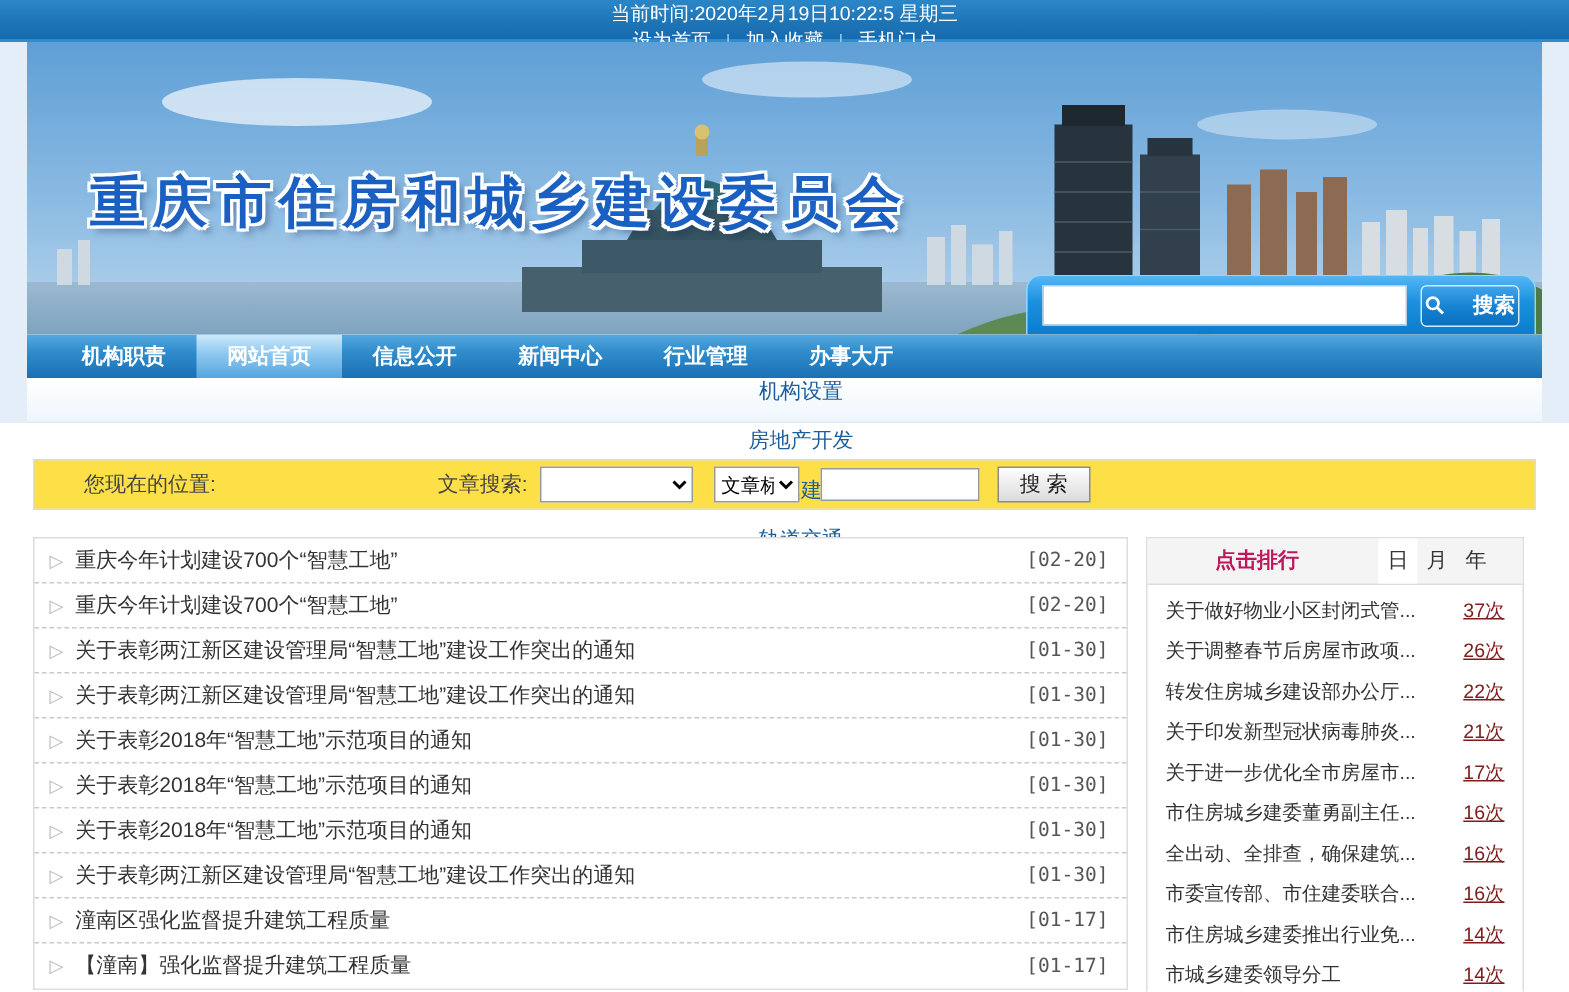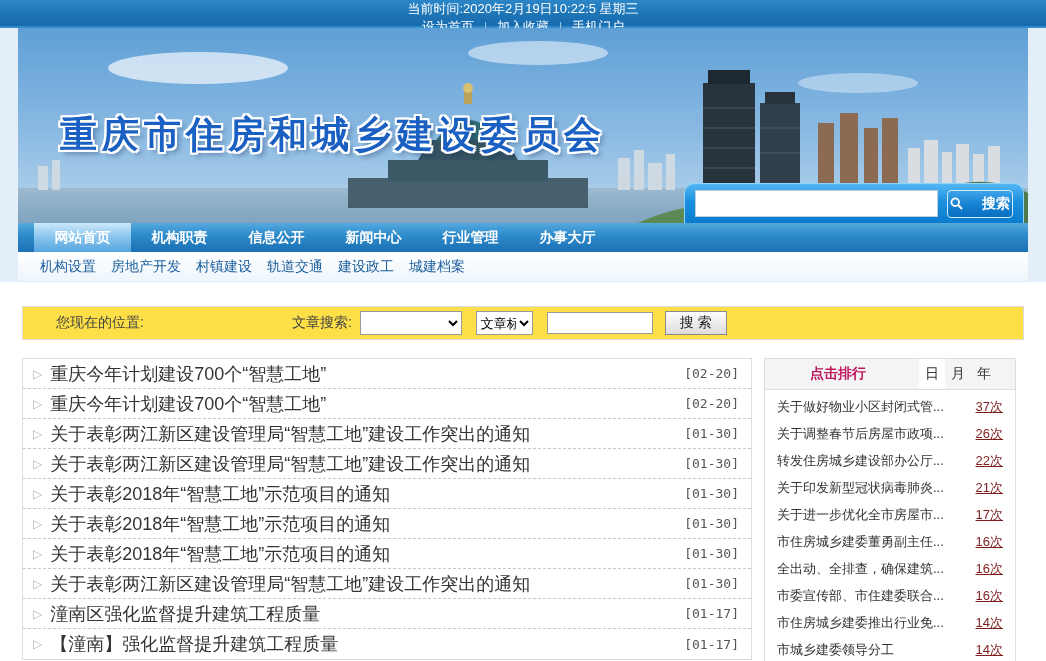--- a/index.html
+++ b/index.html
@@ -61,20 +61,21 @@
     color:#fff; font-size:14px; font-weight:bold; cursor:pointer; text-decoration:none;
   }
   .main-nav .nav-item.active {
     background:linear-gradient(180deg,#cde9fb 0%, #8cc7ef 45%, #56a5df 100%);
   }
   
   .sub-nav {
     height:30px; display:flex; align-items:center; gap:15px; padding-left:22px;
     background:linear-gradient(180deg,#ffffff 0%, #eef6fc 100%);
     border-bottom:1px solid #dfeaf4;
+    flex-direction:column;
   }
   .sub-nav a { color:#1b5e9e; font-size:14px; text-decoration:none; cursor:pointer; }
   
   .toolbar-wrap { width:1002px; margin:24px auto 0 auto; }
   .toolbar {
     height:34px; background:#fde047; border:1px solid #dcdcdc;
     display:flex; align-items:center; font-size:14px; color:#444;
     padding-left:33px;
   }
   .toolbar .loc-label { color:#444; }
@@ -96,21 +97,21 @@
   
   .main { width:1002px; margin:18px auto 0 auto; display:flex; gap:12px; align-items:flex-start; }
   .article-box { width:730px; border:1px solid #ddd; background:#fff; }
   .article-row {
     height:30px; display:flex; align-items:center; padding:0 12px 0 10px;
     border-bottom:1px dashed #c9c9c9;
   }
   .article-row:last-child { border-bottom:none; }
   .tri-icon { color:#b8b8b8; font-size:12px; margin-right:8px; flex:0 0 auto; }
   .article-title {
-    flex:1; font-size:18px; color:#333; text-decoration:none; cursor:pointer;
+    flex:1; font-size:14px; color:#333; text-decoration:none; cursor:pointer;
     white-space:nowrap; overflow:hidden; text-overflow:ellipsis;
   }
   .article-date {
     font-family:"DejaVu Sans Mono", monospace; font-size:13px; color:#555;
     margin-left:10px; flex:0 0 auto;
   }
   
   .rank-box { width:252px; border:1px solid #ddd; background:#fff; }
   .rank-head {
     height:31px; background:#f4f4f4; border-bottom:1px solid #ddd;
@@ -226,22 +227,22 @@
         <svg width="13" height="13" viewBox="0 0 13 13">
           <circle cx="5.2" cy="5.2" r="3.8" fill="none" stroke="#ffffff" stroke-width="1.8"></circle>
           <line x1="8.2" y1="8.2" x2="12" y2="12" stroke="#ffffff" stroke-width="2"></line>
         </svg>
         <span>搜索</span>
       </button>
     </div>
   </div>
 
   <div class="main-nav" id="main-nav">
+        <a class="nav-item">机构职责</a>
         <a class="nav-item active">网站首页</a>
-        <a class="nav-item">机构职责</a>
         <a class="nav-item">信息公开</a>
         <a class="nav-item">新闻中心</a>
         <a class="nav-item">行业管理</a>
         <a class="nav-item">办事大厅</a>
       </div>
 
   <div class="sub-nav" id="sub-nav">
         <a>机构设置</a>
         <a>房地产开发</a>
         <a>村镇建设</a>

